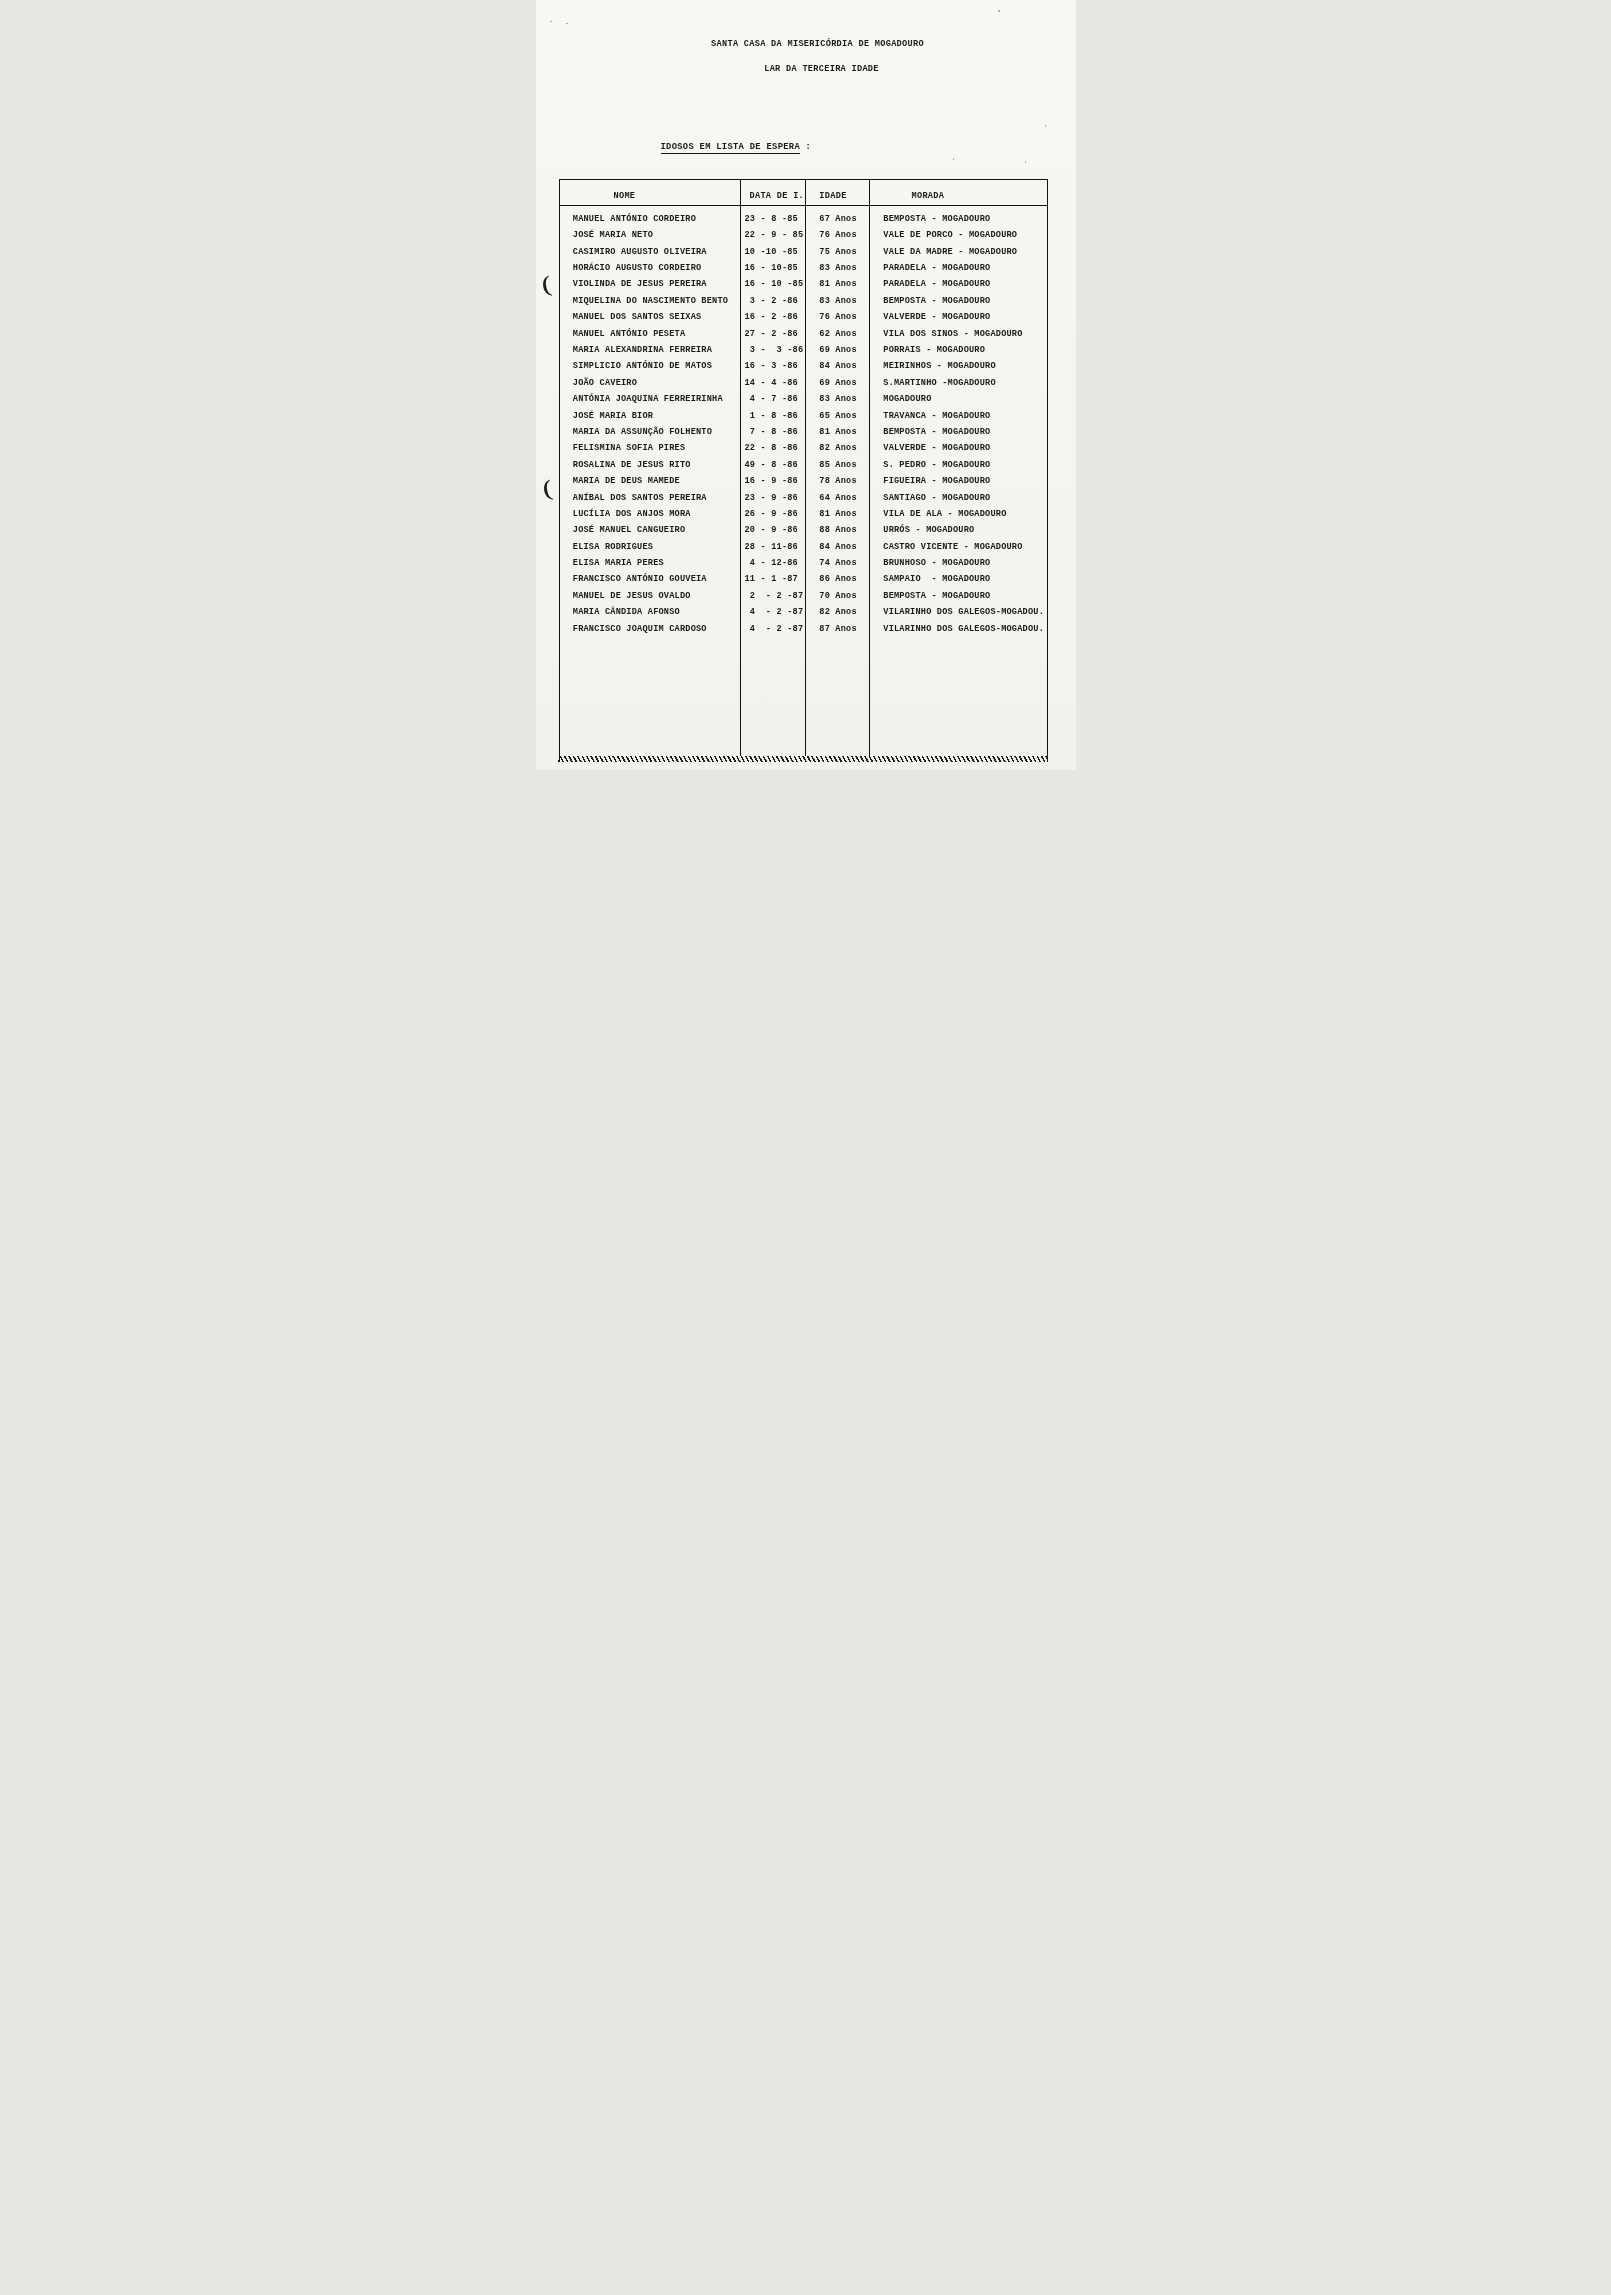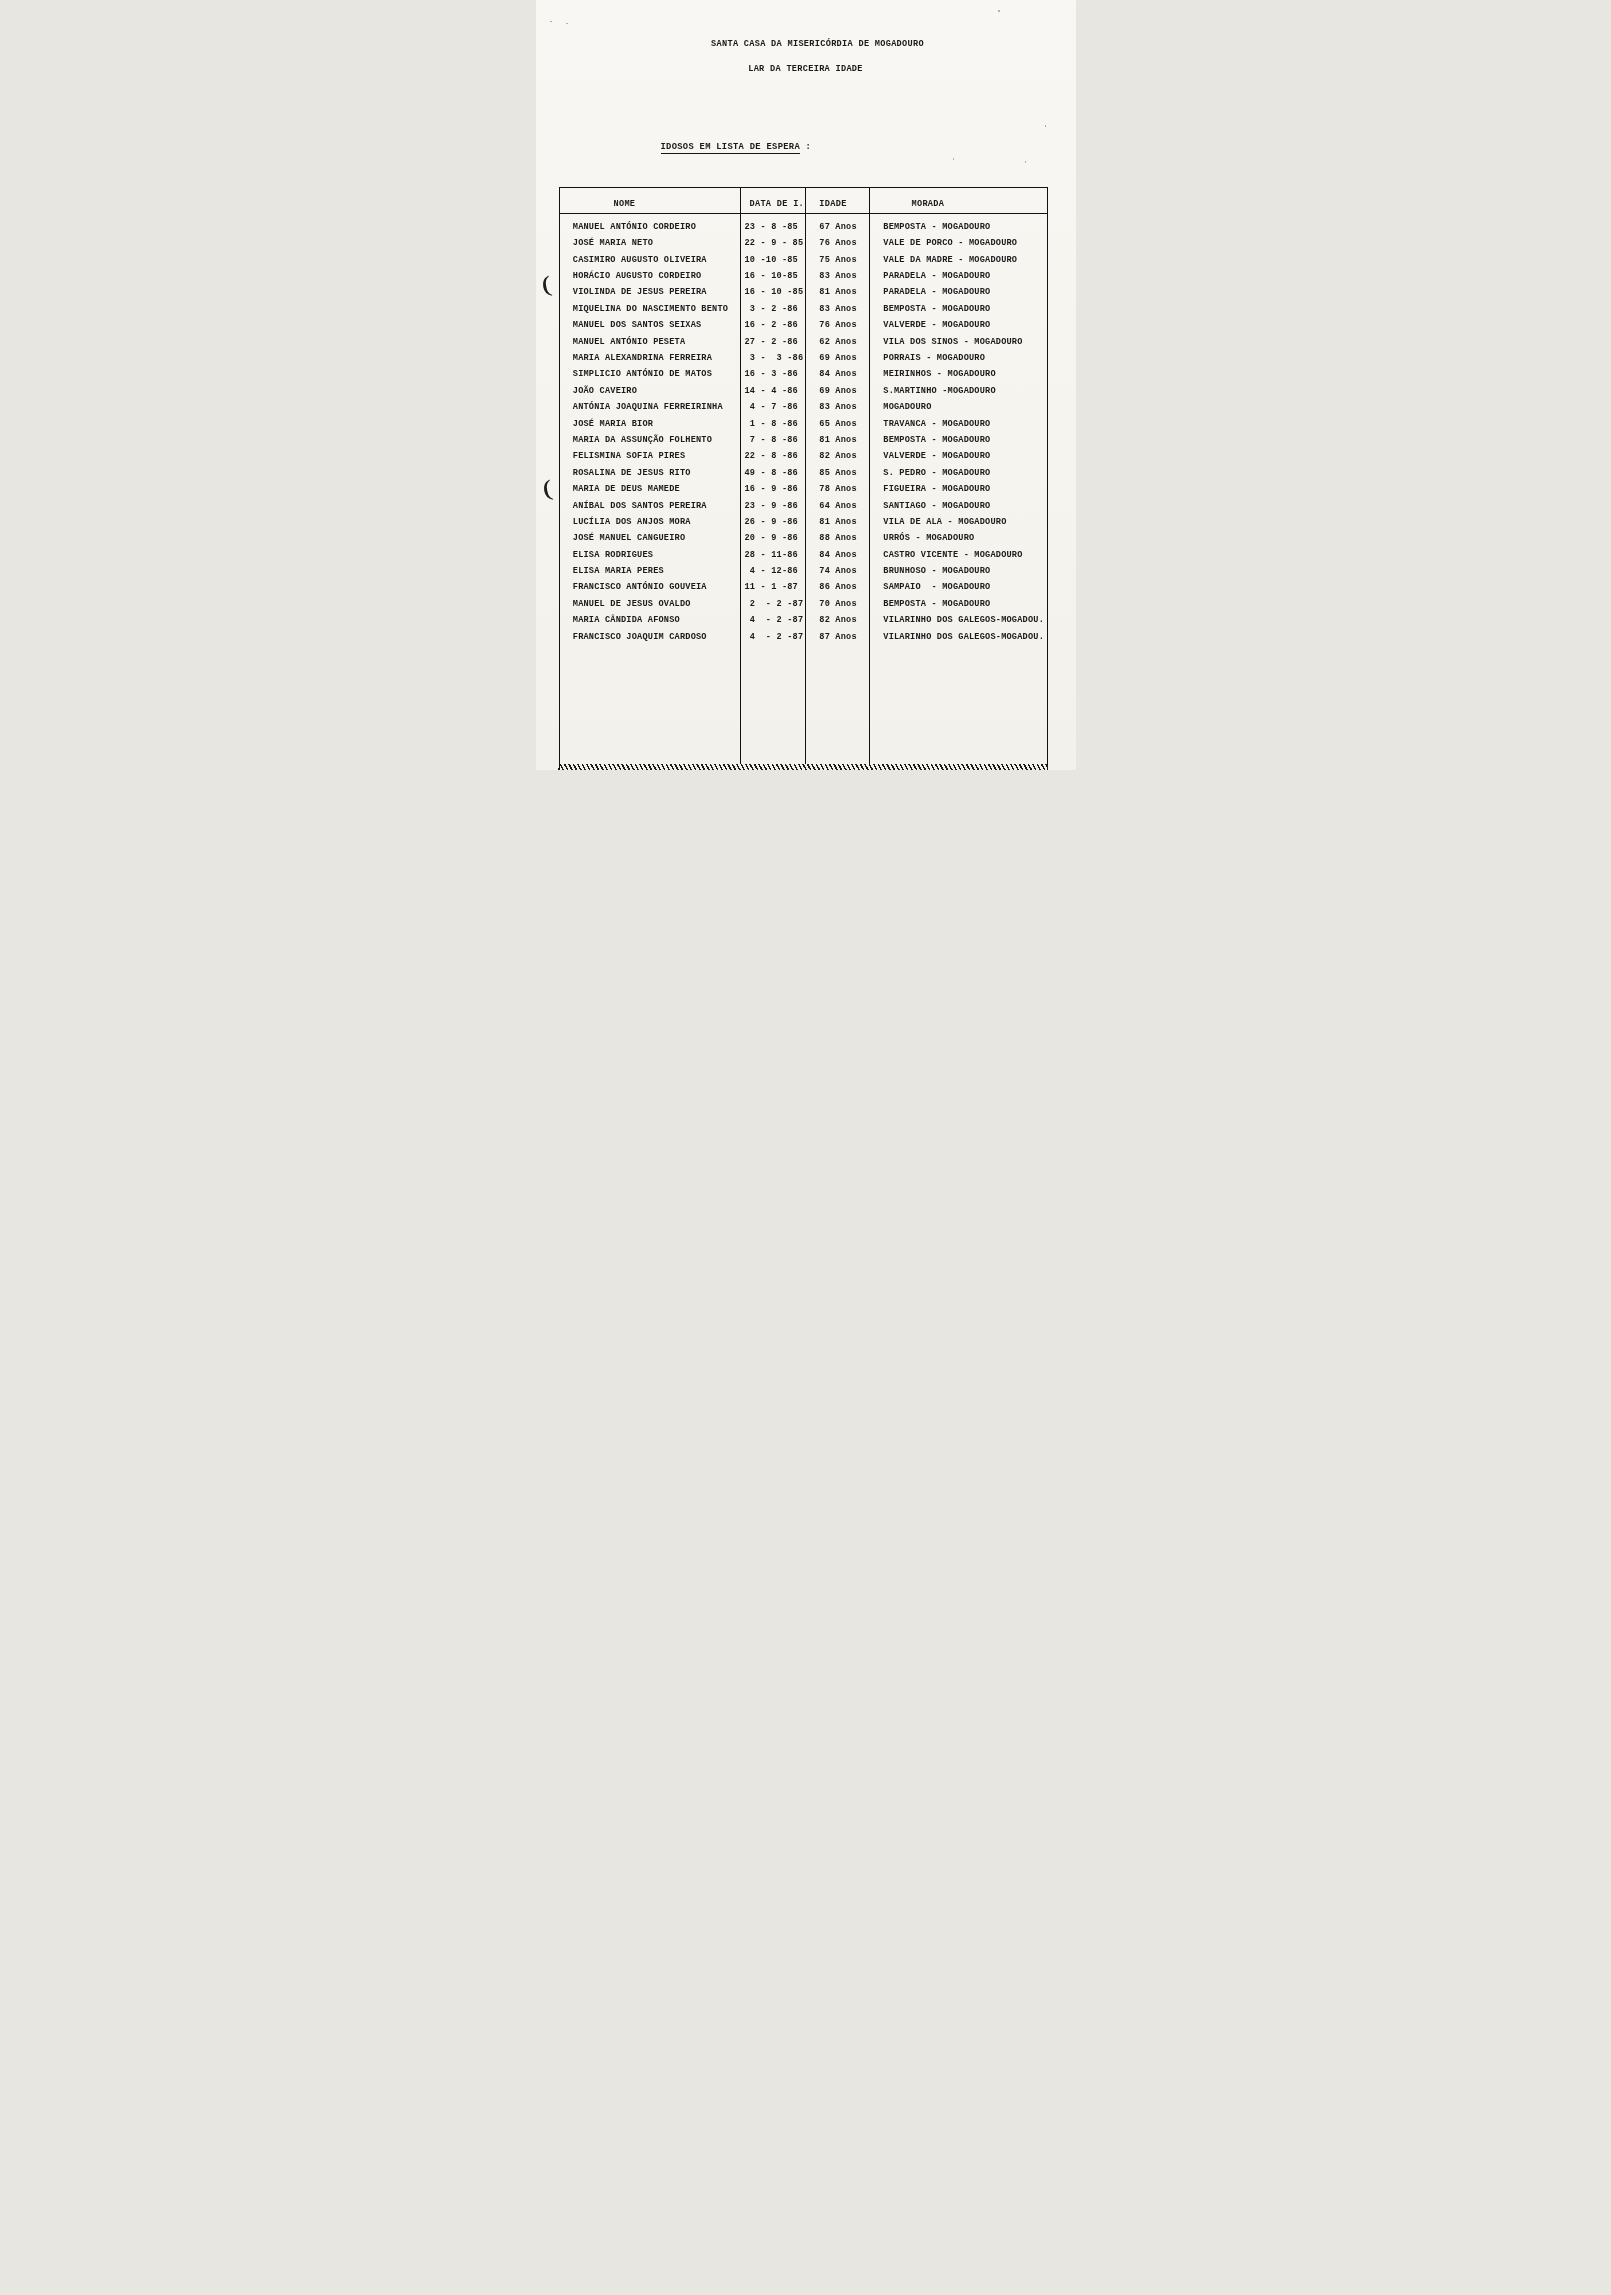--- a/index.html
+++ b/index.html
@@ -17,40 +17,40 @@
   .title {
     position: absolute;
     top: 39px; left: 12px; width: 100%;
     text-align: center;
     font-size: 8.6px;
     letter-spacing: 0.3px;
     white-space: pre;
   }
   .subtitle {
     position: absolute;
-    top: 64px; left: 0; width: 100%;
+    top: 64px; left: 16px; width: 100%;
     text-align: center;
     font-size: 8.6px;
     letter-spacing: 0.3px;
     white-space: pre;
   }
   .section-heading {
     position: absolute;
     top: 142px; left: 125px;
     font-size: 8.8px;
     letter-spacing: 0.3px;
     white-space: pre;
   }
   .underlined {
     border-bottom: 1.2px solid #161616;
     padding-bottom: 1px;
   }
   .table {
     position: absolute;
-    left: 23px; top: 187px;
+    left: 23px; top: 179px;
     width: 489px; height: 583px;
     box-sizing: border-box;
     border: 1.5px solid #121212;
     border-bottom: none;
     display: flex;
     flex-direction: column;
   }
   .thead, .tr {
     display: grid;
     grid-template-columns: 181px 65px 64px 1fr;

